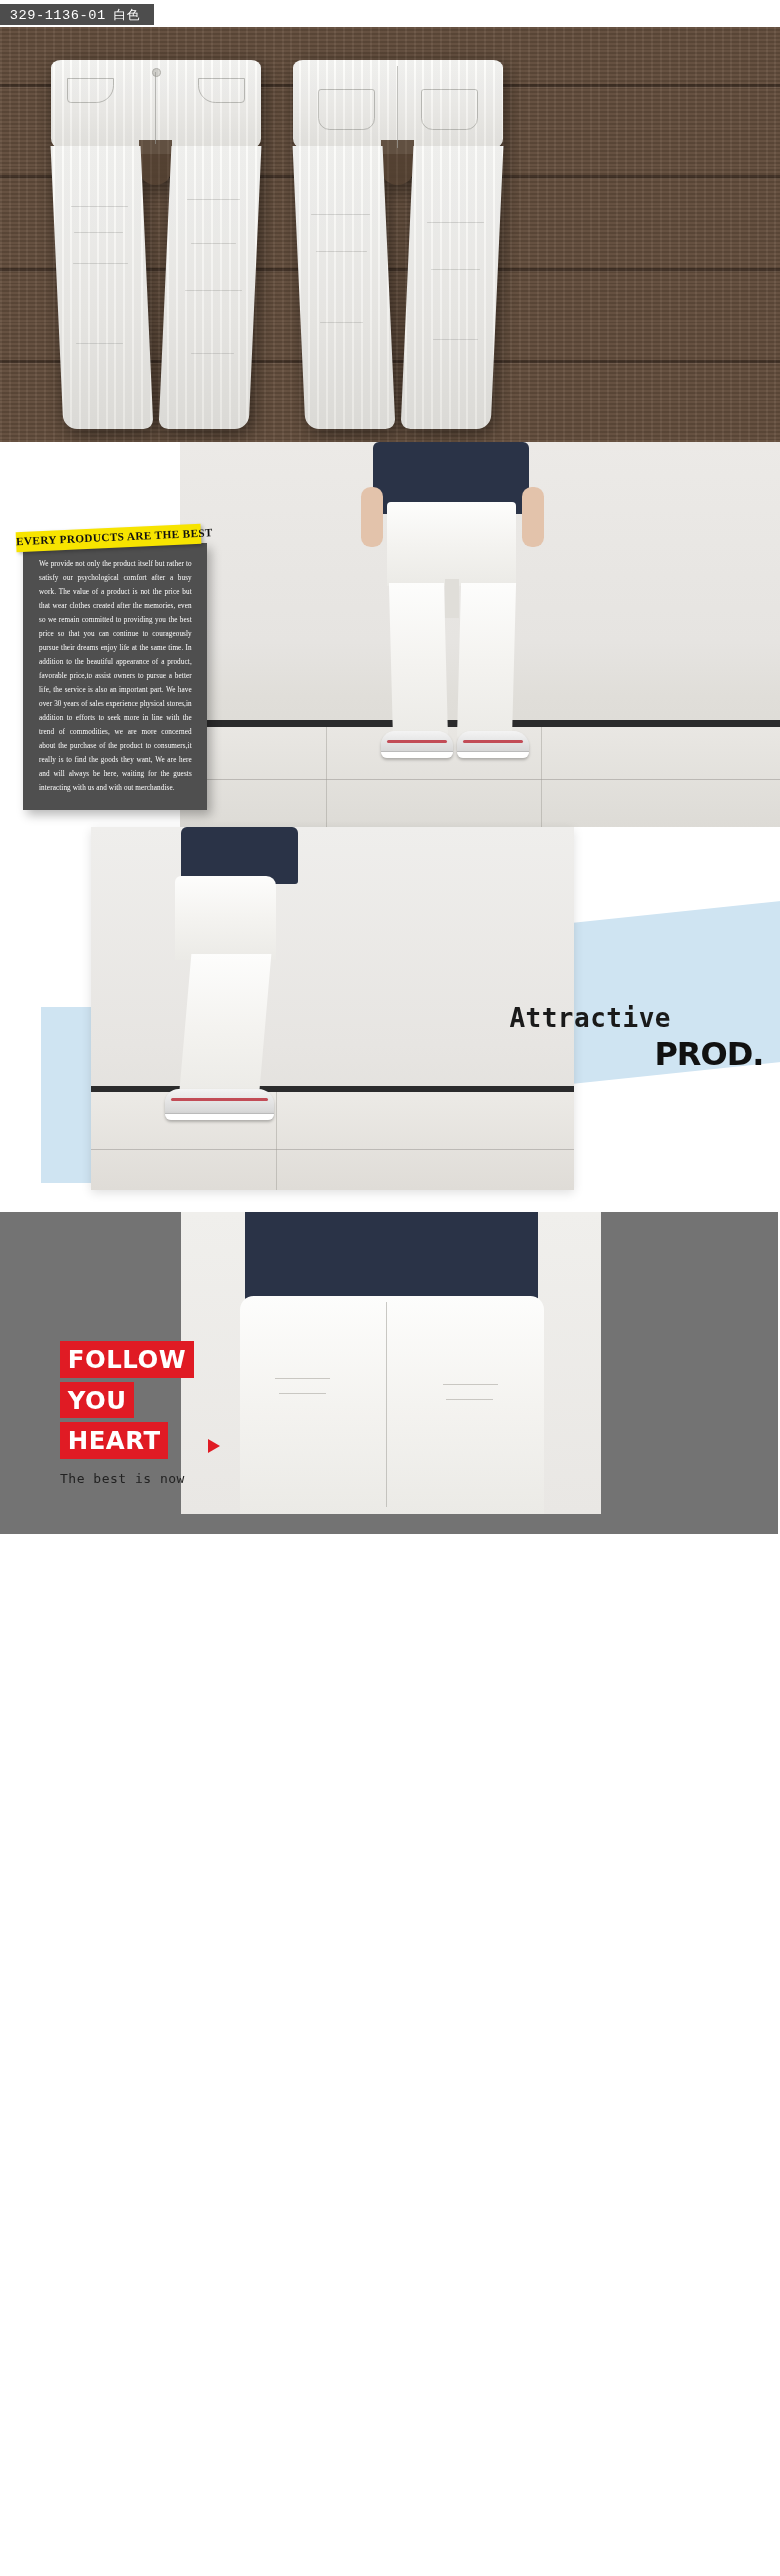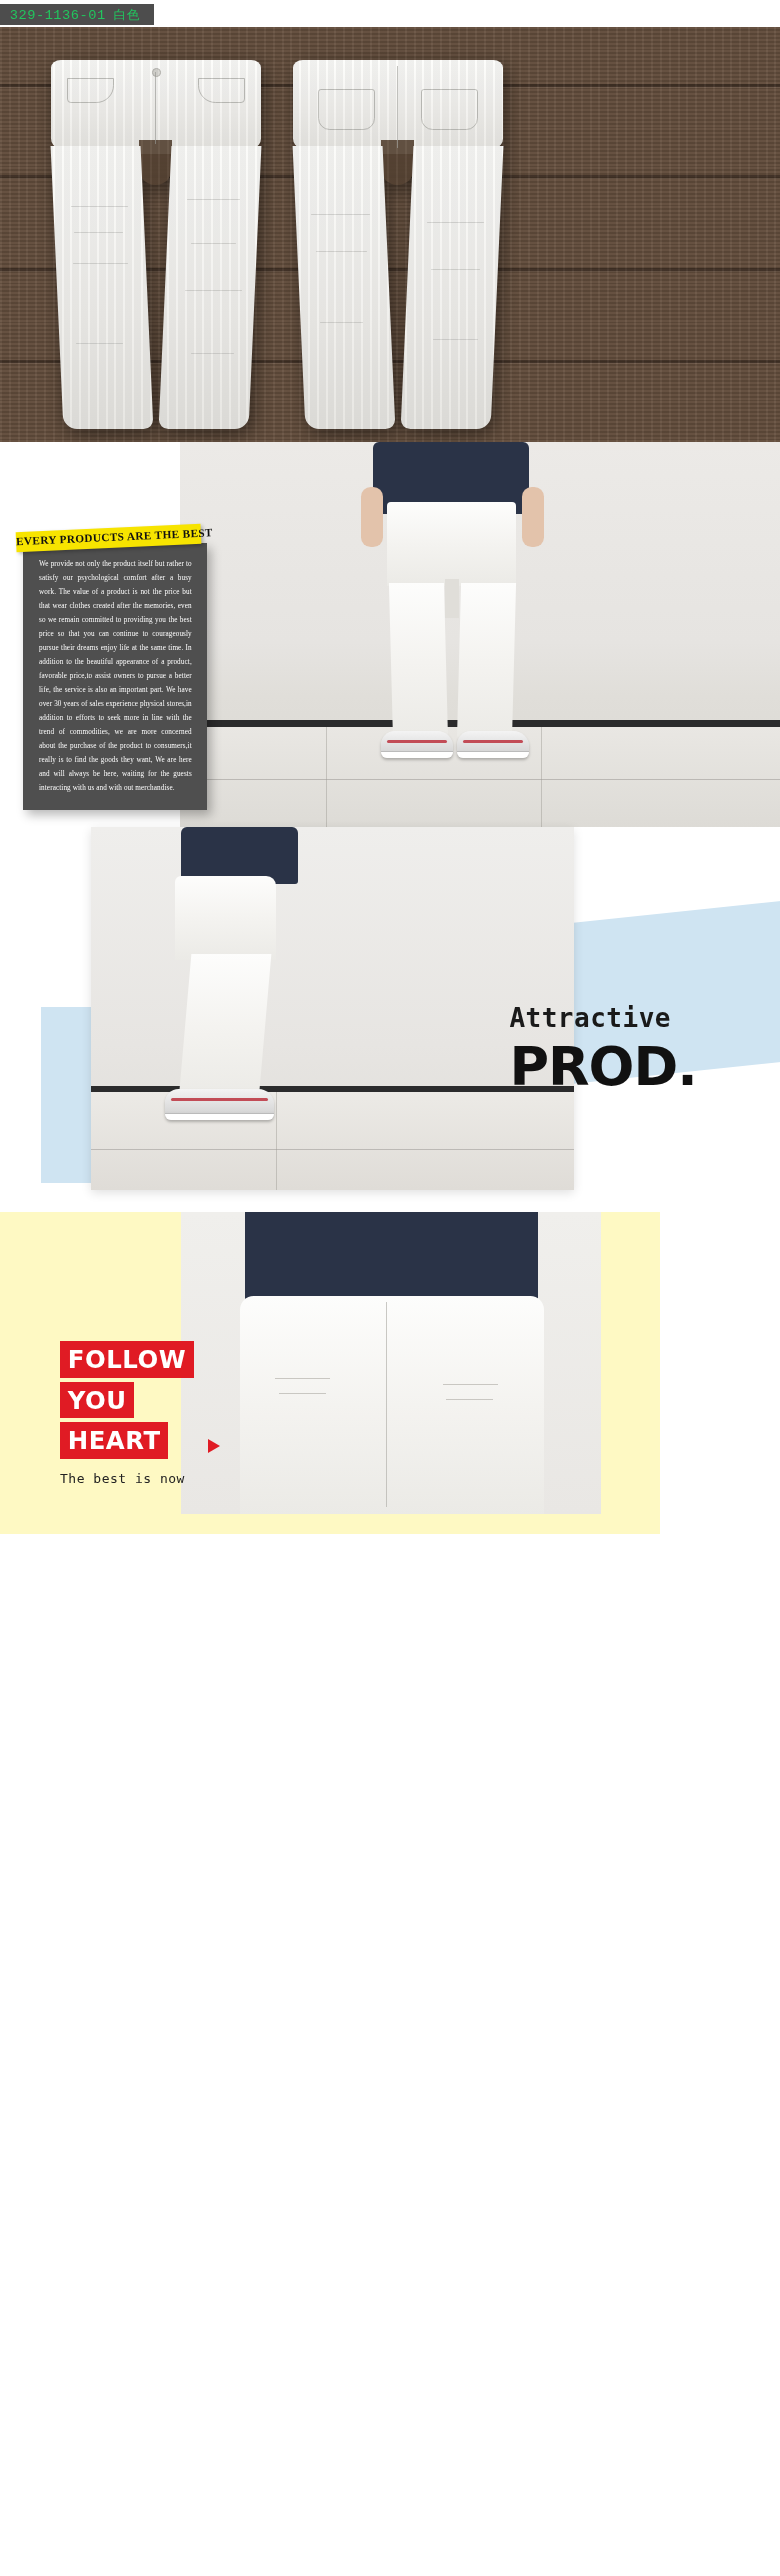--- a/index.html
+++ b/index.html
@@ -25,21 +25,21 @@
     background: #ffffff;
     position: relative;
   }
   .sku-chip {
     position: absolute;
     left: 0;
     top: 3.9px;
     height: 21.5px;
     padding: 0 13.7px 0 9.8px;
     background: #4d4d4d;
-    color: #22c55e;
+    color: #ffffff;
     font-family: "Liberation Mono", monospace;
     font-size: 13.7px;
     line-height: 21.5px;
     letter-spacing: 0.5px;
     white-space: nowrap;
   }
   .sku-chip .cn {
     font-family: "DejaVu Sans", sans-serif;
     font-size: 12.7px;
     margin-left: 7.8px;
@@ -278,32 +278,33 @@
   .attract .l1 {
     font-family: "DejaVu Sans Mono", monospace;
     font-weight: bold;
     font-size: 26px;
     color: #1a1a1a;
     letter-spacing: 0.5px;
   }
   .attract .l2 {
     font-family: "DejaVu Sans", sans-serif;
     font-weight: bold;
-    font-size: 54px;
+    font-size: 32px;
     color: #111111;
     letter-spacing: -1px;
     margin-top: 2px;
+    text-align: right;
   }
 
   
   .sec-close {
     position: relative;
-    width: 660px;
+    width: 778px;
     height: 322px;
-    background: #fef9c3;
+    background: #737373;
   }
   .close-photo {
     position: absolute;
     left: 181px; top: 0;
     width: 420px; height: 302px;
     background: linear-gradient(180deg,#f0efec 0%,#e9e7e4 100%);
     overflow: hidden;
   }
   .fyh {
     position: absolute;

